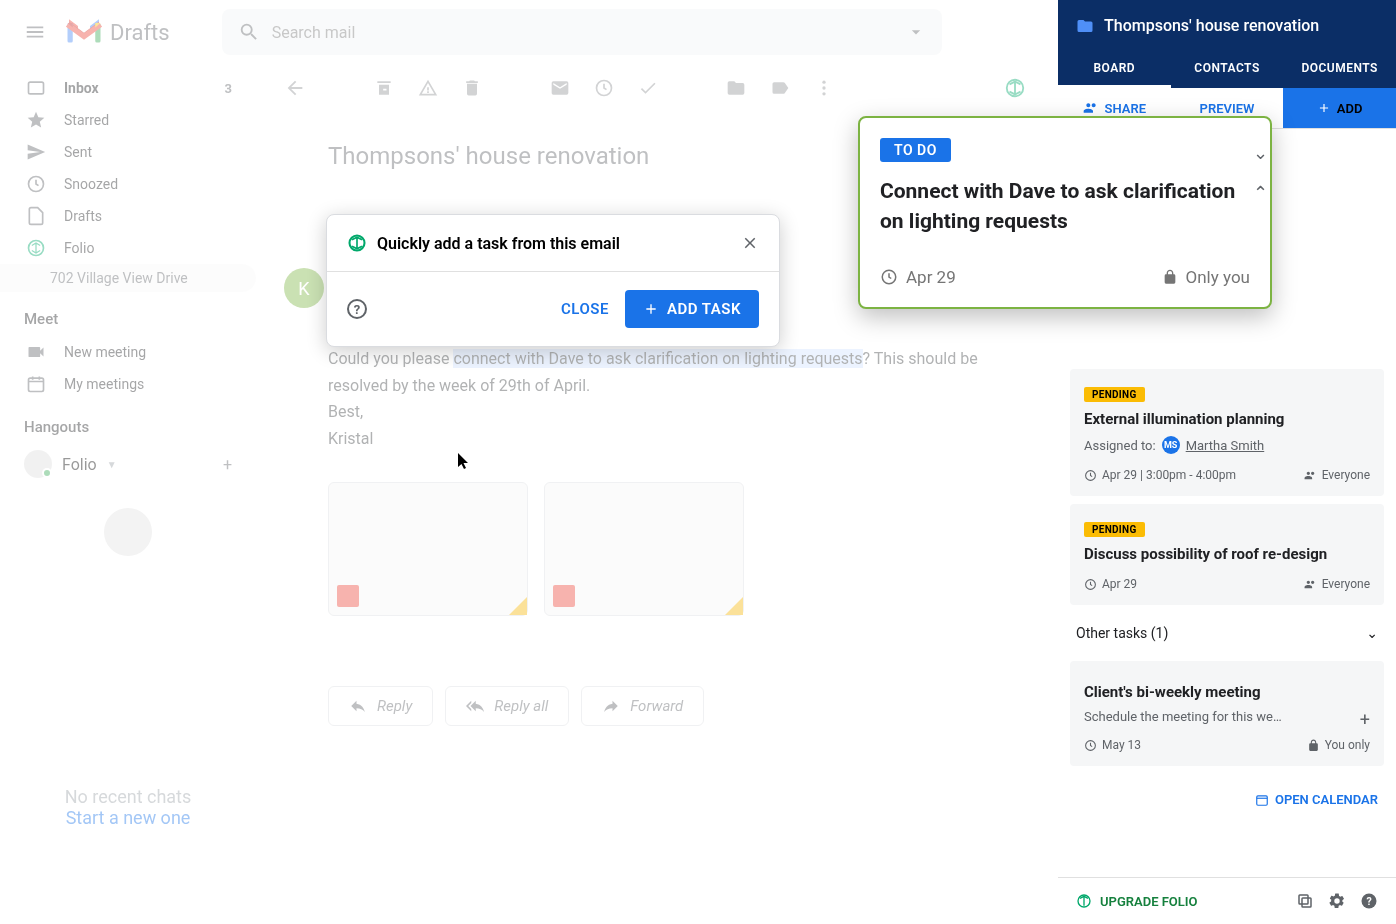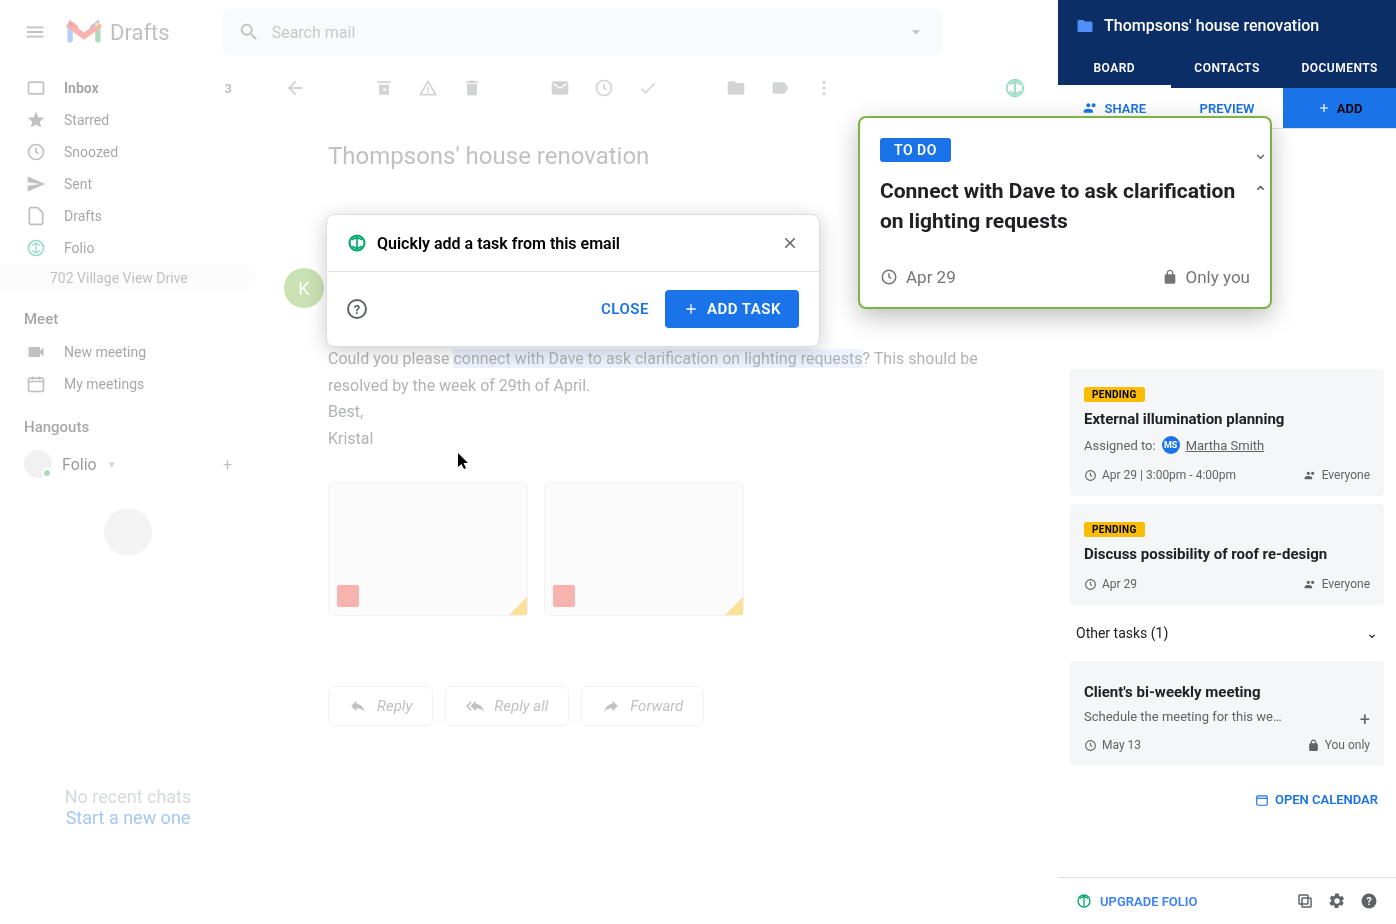--- a/index.html
+++ b/index.html
@@ -50,21 +50,21 @@
     .highlight { background: #cfe2ff; }
     .attachments { display: flex; gap: 16px; margin-top: 30px; }
     .attachment { width: 200px; height: 134px; border: 1px solid #dadce0; border-radius: 6px; background: #f5f5f5; position: relative; }
     .attach-badge { position: absolute; bottom: 8px; left: 8px; width: 22px; height: 22px; background: #ea4335; border-radius: 2px; }
     .attach-corner { position: absolute; bottom: 0; right: 0; width: 0; height: 0; border-left: 18px solid transparent; border-bottom: 18px solid #f4b400; }
     
     .reply-row { display: flex; gap: 12px; margin-top: 70px; font-style: italic; }
     .reply-btn { padding: 10px 20px; border: 1px solid #dadce0; border-radius: 6px; display: flex; align-items: center; gap: 10px; color: #5f6368; font-size: 15px; }
     
     
-    .task-popup { position: absolute; left: 326px; top: 214px; width: 494px; background: #fff; border-radius: 8px; box-shadow: 0 4px 20px rgba(0,0,0,0.2); z-index: 20; border: 1px solid #dadce0; }
+    .task-popup { position: absolute; left: 326px; top: 214px; width: 454px; background: #fff; border-radius: 8px; box-shadow: 0 4px 20px rgba(0,0,0,0.2); z-index: 20; border: 1px solid #dadce0; }
     .popup-header { padding: 18px 20px; display: flex; align-items: center; gap: 10px; border-bottom: 1px solid #e0e0e0; }
     .popup-header .title { font-size: 16px; font-weight: 600; }
     .popup-close { margin-left: auto; color: #5f6368; cursor: pointer; }
     .popup-footer { padding: 18px 20px; display: flex; align-items: center; gap: 16px; }
     .popup-help { color: #5f6368; border: 2px solid #5f6368; border-radius: 50%; width: 20px; height: 20px; display: flex; align-items: center; justify-content: center; font-size: 13px; font-weight: bold; }
     .popup-close-btn { margin-left: auto; color: #1a73e8; font-weight: 600; font-size: 15px; letter-spacing: 0.5px; }
     .popup-add-btn { background: #1a73e8; color: #fff; padding: 10px 18px; border-radius: 4px; display: flex; align-items: center; gap: 8px; font-weight: 600; font-size: 15px; letter-spacing: 0.5px; }
     
     
     .right-panel { position: absolute; right: 0; top: 0; width: 338px; bottom: 0; z-index: 30; background: #fff; display: flex; flex-direction: column; }
@@ -94,21 +94,21 @@
     .tc-assigned { display: flex; align-items: center; gap: 6px; margin-top: 8px; font-size: 13px; color: #5f6368; }
     .tc-assigned .name { text-decoration: underline; color: #5f6368; }
     .ms-avatar { width: 18px; height: 18px; background: #1a73e8; color: #fff; border-radius: 50%; font-size: 9px; display: flex; align-items: center; justify-content: center; font-weight: bold; }
     .tc-footer { display: flex; justify-content: space-between; margin-top: 14px; font-size: 12px; color: #5f6368; }
     .tc-footer-item { display: flex; align-items: center; gap: 5px; }
     
     .section-row { padding: 12px 18px; font-size: 14px; display: flex; justify-content: space-between; color: #202124; }
     
     .open-cal { text-align: right; padding: 18px; color: #1a73e8; font-size: 13px; font-weight: 600; display: flex; justify-content: flex-end; align-items: center; gap: 6px; }
     
-    .rp-bottom { border-top: 1px solid #e0e0e0; padding: 14px 18px; display: flex; align-items: center; gap: 8px; color: #3b82f6; font-size: 13px; font-weight: 600; }
+    .rp-bottom { border-top: 1px solid #e0e0e0; padding: 14px 18px; display: flex; align-items: center; gap: 8px; color: #15803d; font-size: 13px; font-weight: 600; }
     .rp-bottom-icons { margin-left: auto; display: flex; gap: 14px; }
     
     svg { display: block; }
     .icon-btn { cursor: pointer; }
     
     .cursor-arrow { position: absolute; left: 458px; top: 453px; z-index: 15; font-size: 16px; }
   </style>
 </head>
 <body>
 
@@ -176,31 +176,31 @@
       <span>Inbox</span>
       <span class="count">3</span>
     </li>
     <li class="nav-item">
       <svg class="icon" width="20" height="20" viewBox="0 0 24 24" fill="currentColor">
           <path d="M12 17.27L18.18 21l-1.64-7.03L22 9.24l-7.19-.61L12 2 9.19 8.63 2 9.24l5.46 4.73L5.82 21z"></path>
         </svg>
       <span>Starred</span>
     </li>
     <li class="nav-item">
+      <svg class="icon" width="20" height="20" viewBox="0 0 24 24" fill="currentColor">
+          <path d="M2 21l21-9L2 3v7l15 2-15 2v7z"></path>
+        </svg>
+      <span>Sent</span>
+    </li>
+    <li class="nav-item">
       <svg class="icon" width="20" height="20" viewBox="0 0 24 24" fill="none" stroke="currentColor" stroke-width="2">
           <circle cx="12" cy="12" r="9"></circle>
           <path d="M12 7v5l3 2"></path>
         </svg>
       <span>Snoozed</span>
-    </li>
-    <li class="nav-item">
-      <svg class="icon" width="20" height="20" viewBox="0 0 24 24" fill="currentColor">
-          <path d="M2 21l21-9L2 3v7l15 2-15 2v7z"></path>
-        </svg>
-      <span>Sent</span>
     </li>
     <li class="nav-item">
       <svg class="icon" width="20" height="20" viewBox="0 0 24 24" fill="none" stroke="currentColor" stroke-width="2">
           <path d="M14 2H6a2 2 0 00-2 2v16a2 2 0 002 2h12a2 2 0 002-2V8l-6-6z"></path>
         </svg>
       <span>Drafts</span>
     </li>
     <li class="nav-item">
       <svg class="icon" width="20" height="20" viewBox="0 0 24 24" fill="#00a86b">
           <circle cx="12" cy="12" r="9" fill="none" stroke="#00a86b" stroke-width="2"></circle>

